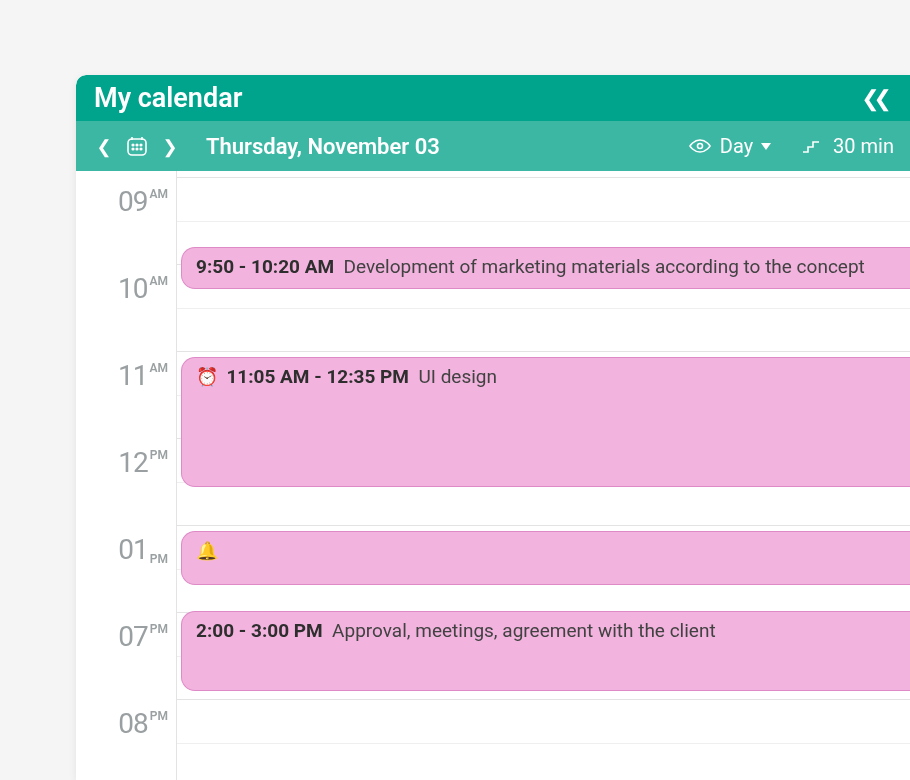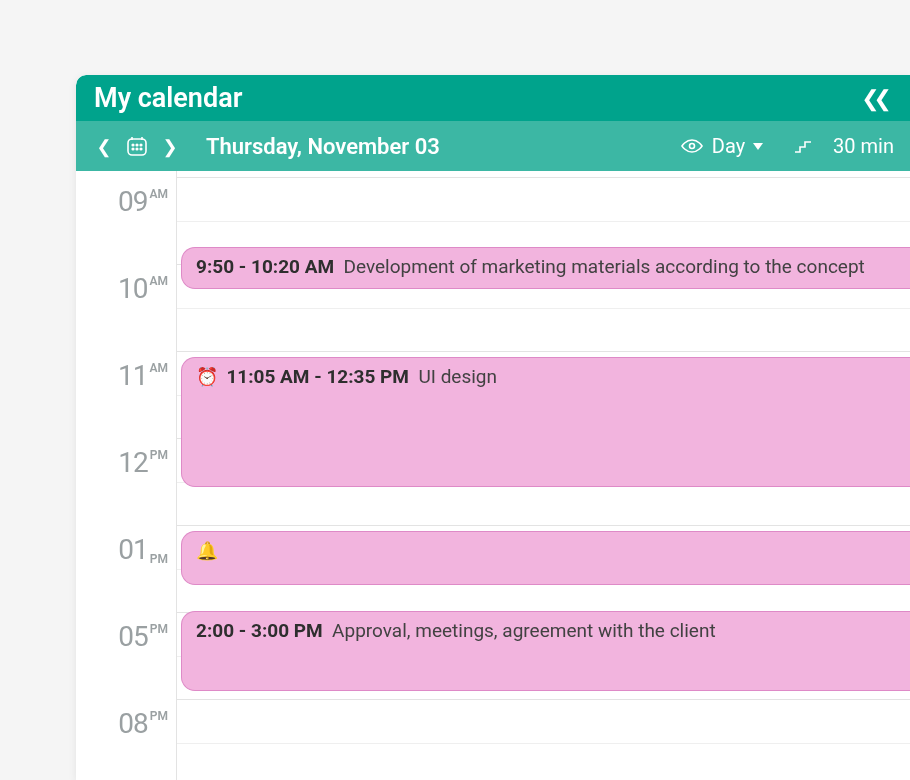--- a/index.html
+++ b/index.html
@@ -89,21 +89,21 @@
   .eye-icon svg { display: block; }
   .caret {
     width: 0; height: 0;
     border-left: 5px solid transparent;
     border-right: 5px solid transparent;
     border-top: 7px solid #fff;
   }
   .interval-picker {
     display: flex;
     align-items: center;
-    gap: 18px;
+    gap: 10px;
     margin-left: 20px;
     font-size: 20px;
     cursor: pointer;
   }
   .step-icon svg { display: block; }
 
   
   .cal-body {
     position: relative;
     height: calc(100% - 96px);
@@ -242,21 +242,21 @@
         </div>
         <div class="hour-label" style="top: 275px;">
           <span class="hour-num">12</span>
           <span class="hour-ampm">PM</span>
         </div>
         <div class="hour-label" style="top: 362px; align-items: flex-end;">
           <span class="hour-num">01</span>
           <span class="hour-ampm">PM</span>
         </div>
         <div class="hour-label" style="top: 449px;">
-          <span class="hour-num">05</span>
+          <span class="hour-num">07</span>
           <span class="hour-ampm">PM</span>
         </div>
         <div class="hour-label" style="top: 536px;">
           <span class="hour-num">08</span>
           <span class="hour-ampm">PM</span>
         </div>
       </div>
     <div class="grid" id="grid">
         <div class="gridline" style="top: 6px;"></div>
         <div class="gridline half" style="top: 49.5px;"></div>

